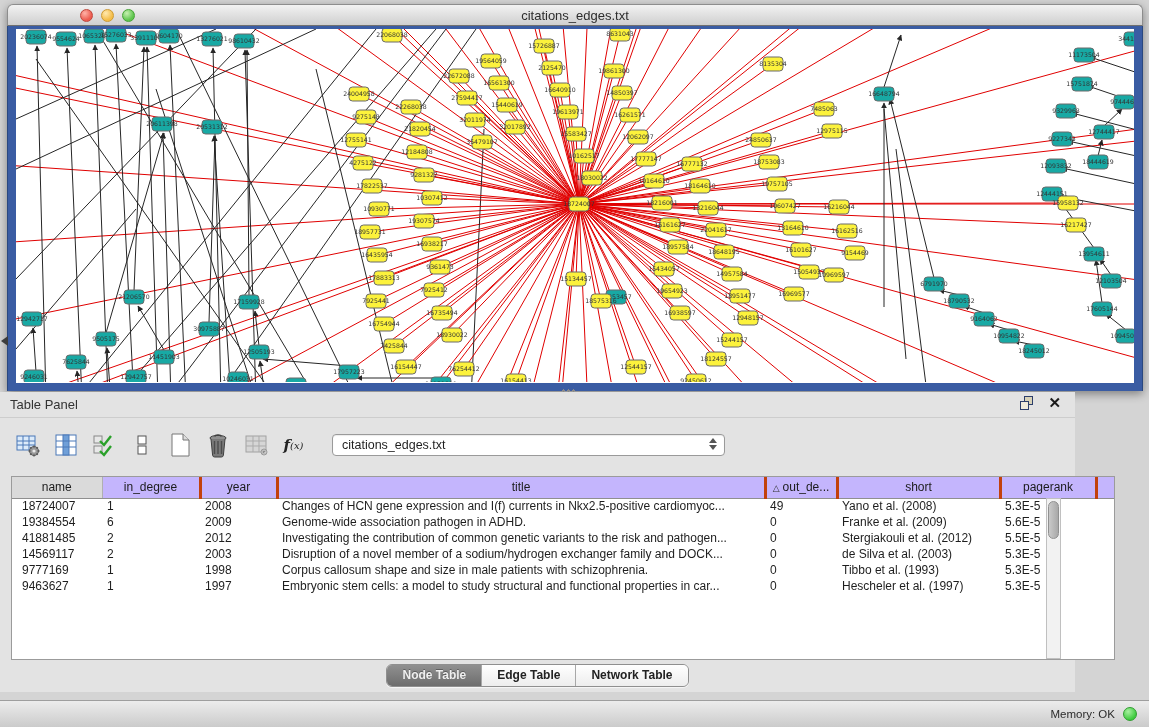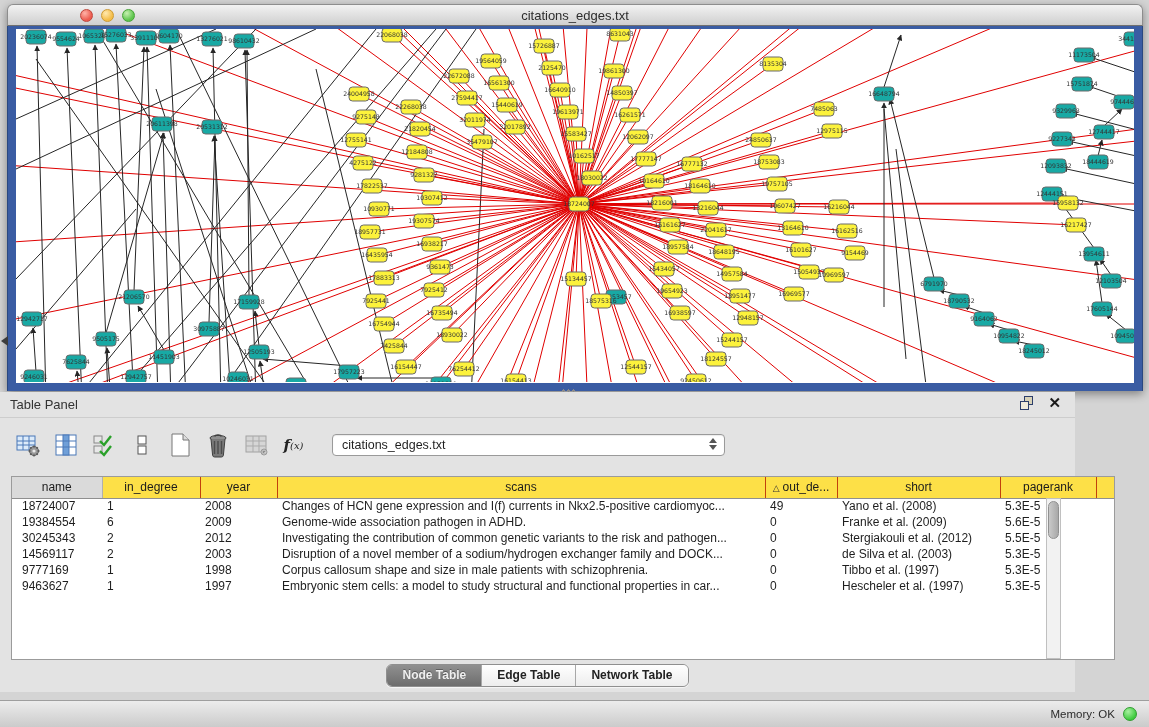--- a/index.html
+++ b/index.html
@@ -44,21 +44,21 @@
     border:1px solid #9a9a9a; border-radius:4px; display:flex; align-items:center; box-shadow:inset 0 1px 1px rgba(0,0,0,.08); }
   .combo-value { margin-left:9px; font-size:12.5px; color:#1f1f1f; }
   .combo-stepper { position:absolute; right:7px; top:3px; display:flex; flex-direction:column; gap:2px; }
   .combo-stepper i { display:block; width:0; height:0; border-left:4px solid transparent; border-right:4px solid transparent; }
   .combo-stepper .up { border-bottom:5px solid #555; }
   .combo-stepper .dn { border-top:5px solid #555; }
 
   .tablewrap { position:absolute; left:11px; top:84px; width:1104px; height:184px; background:#fff;
     border:1px solid #9b9b9b; overflow:hidden; }
   table { border-collapse:collapse; table-layout:fixed; width:1088px; }
-  th { height:21px; background:#fde047; border-right:1px solid #c2410c; border-bottom:1px solid #8f8f8f;
+  th { height:21px; background:#c4b5fd; border-right:3px solid #c2410c; border-bottom:1px solid #8f8f8f;
     font-size:12px; font-weight:normal; color:#1c1c1c; text-align:center; white-space:nowrap; overflow:hidden; }
   th.gray { background:#dadada; border-right:1px solid #b0b0b0; }
   th .sort { font-size:9px; margin-right:3px; color:#333; }
   td { height:16px; font-size:12px; color:#1e1e1e; white-space:nowrap; overflow:hidden; padding:0 5px; }
   td.first { padding-left:10px; }
   .vscroll { position:absolute; right:14px; top:106px; width:15px; height:161px;
     background:#f2f2f2; border:1px solid #c0c0c0; }
   .vscroll .thumb { position:absolute; left:1px; top:2px; width:11px; height:38px;
     background:linear-gradient(90deg,#c9c9c9,#a8a8a8); border:1px solid #909090; border-radius:6px; }
 
@@ -930,21 +930,21 @@
           <col style="width:72px">
           <col style="width:163px">
           <col style="width:96px">
           <col style="width:21px">
         </colgroup>
       <thead>
           <tr id="theadRow">
             <th class="gray">name</th>
             <th class="">in_degree</th>
             <th class="">year</th>
-            <th class="">scans</th>
+            <th class="">title</th>
             <th class=""><span class="sort">△</span>out_de...</th>
             <th class="">short</th>
             <th class="">pagerank</th>
             <th class=""></th>
           </tr>
         </thead>
       <tbody id="tbody">
           <tr>
             <td class="first">18724007</td>
             <td class="">1</td>
@@ -959,21 +959,21 @@
             <td class="first">19384554</td>
             <td class="">6</td>
             <td class="">2009</td>
             <td class="">Genome-wide association pathogen in ADHD.</td>
             <td class="">0</td>
             <td class="">Franke et al. (2009)</td>
             <td class="">5.6E-5</td>
             <td></td>
           </tr>
           <tr>
-            <td class="first">30245343</td>
+            <td class="first">41881485</td>
             <td class="">2</td>
             <td class="">2012</td>
             <td class="">Investigating the contribution of common genetic variants to the risk and pathogen...</td>
             <td class="">0</td>
             <td class="">Stergiakouli et al. (2012)</td>
             <td class="">5.5E-5</td>
             <td></td>
           </tr>
           <tr>
             <td class="first">14569117</td>
@@ -984,21 +984,21 @@
             <td class="">de Silva et al. (2003)</td>
             <td class="">5.3E-5</td>
             <td></td>
           </tr>
           <tr>
             <td class="first">9777169</td>
             <td class="">1</td>
             <td class="">1998</td>
             <td class="">Corpus callosum shape and size in male patients with schizophrenia.</td>
             <td class="">0</td>
-            <td class="">Tibbo et al. (1997)</td>
+            <td class="">Tibbo et al. (1993)</td>
             <td class="">5.3E-5</td>
             <td></td>
           </tr>
           <tr>
             <td class="first">9463627</td>
             <td class="">1</td>
             <td class="">1997</td>
             <td class="">Embryonic stem cells: a model to study structural and functional properties in car...</td>
             <td class="">0</td>
             <td class="">Hescheler et al. (1997)</td>

